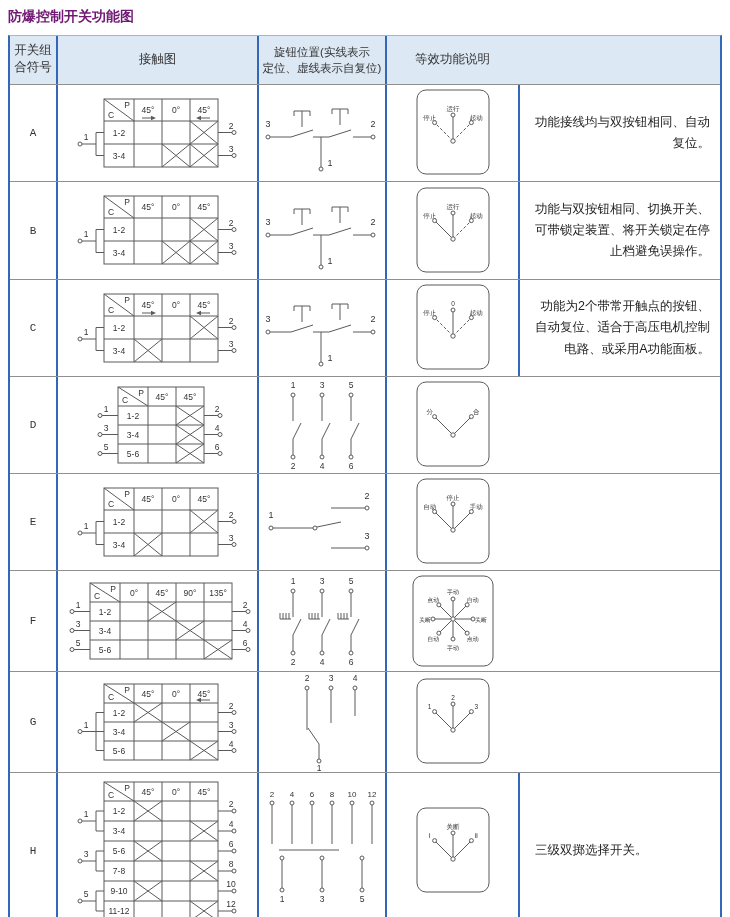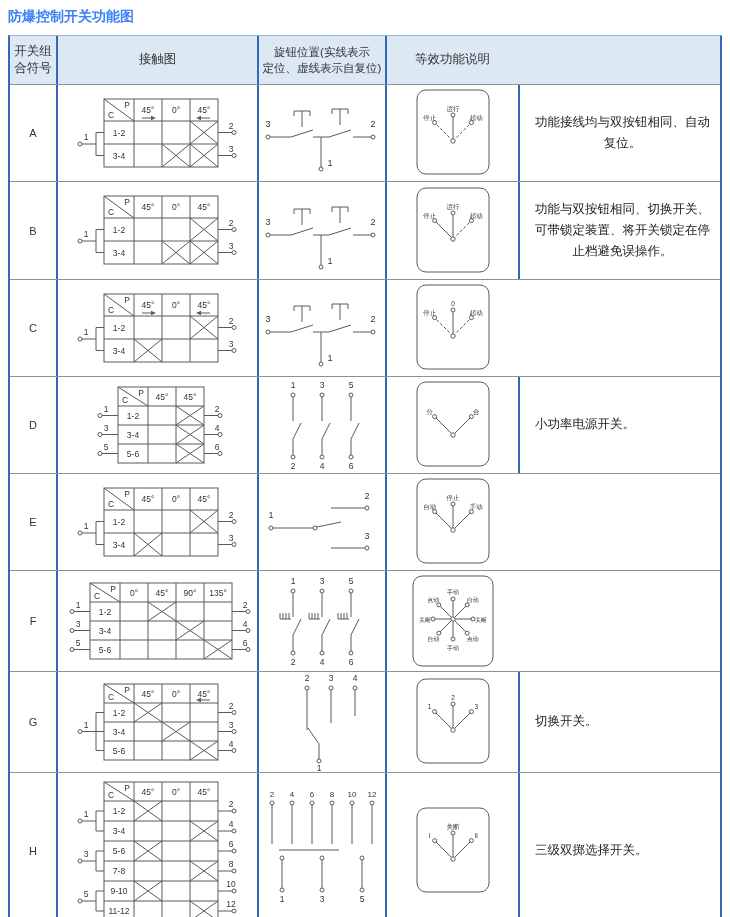--- a/index.html
+++ b/index.html
@@ -1,29 +1,29 @@
 <!DOCTYPE html>
 <html><head>
 <meta charset="utf-8">
 <style>
   html,body{margin:0;padding:0;background:#fff;}
   body{width:730px;font-family:"Liberation Sans","DejaVu Sans",sans-serif;}
-  .title{color:#3b82f6;font-weight:bold;font-size:14px;margin:8px 0 9px 8px;}
+  .title{color:#701a75;font-weight:bold;font-size:14px;margin:8px 0 9px 8px;}
   .func-table{margin:0 8px;border-left:2px solid #3368b8;border-right:2px solid #3368b8;
     border-top:1px solid #9db9d9;border-bottom:5px solid #3368b8;}
   .trow{display:grid;grid-template-columns:46px 201px 128px 133px 1fr;}
   .brow{border-top:1px solid #909090;}
   .thead{background:#dce8f4;min-height:48px;}
   .tcell{border-left:2px solid #3368b8;display:flex;align-items:center;justify-content:center;
     text-align:center;overflow:hidden;}
-  .tcell:first-child{border-left:none;}
+  .tcell:first-child{border-left:none;font-family:Liberation Mono, monospace;}
   .hcell{font-size:12.5px;color:#333;white-space:pre-line;line-height:1.4;}
   .hsmall{font-size:11.5px;}
   .col-sym{font-size:11px;color:#333;}
-  .col-desc{justify-content:flex-start;text-align:center;padding:6px 10px 6px 15px;
+  .col-desc{justify-content:flex-start;text-align:right;padding:6px 10px 6px 15px;
     font-size:12.5px;color:#222;line-height:1.7;}
   svg text{font-family:"Liberation Sans","DejaVu Sans",sans-serif;}
 </style>
 </head>
 <body>
 
 <div class="page">
   <div class="title">防爆控制开关功能图</div>
   <div class="func-table">
     <div class="trow thead">
@@ -269,20 +269,21 @@
               <text x="31.665476220843935" y="35.16547622084393" font-size="6.5" text-anchor="middle" fill="#333">停止</text>
               <line x1="55" y1="56" x2="55" y2="30" stroke="#5a5a5a" stroke-width="1"></line>
               <circle cx="55" cy="30" r="2" fill="#fff" stroke="#5a5a5a"></circle>
               <text x="55" y="25.5" font-size="6.5" text-anchor="middle" fill="#333">0</text>
               <line x1="55" y1="56" x2="73.38477631085024" y2="37.61522368914976" stroke="#5a5a5a" stroke-width="1" stroke-dasharray="3,2"></line>
               <circle cx="73.38477631085024" cy="37.61522368914976" r="2" fill="#fff" stroke="#5a5a5a"></circle>
               <text x="78.33452377915606" y="35.16547622084393" font-size="6.5" text-anchor="middle" fill="#333">起动</text>
               <circle cx="55" cy="56" r="2.2" fill="#fff" stroke="#5a5a5a"></circle>
             </svg>
           </div>
+          <div class="tcell col-desc">功能为2个带常开触点的按钮、自动复位、适合于高压电机控制电路、或采用A功能面板。</div>
         </div>
         <div class="trow brow" style="min-height: 92px;">
           <div class="tcell col-sym">D</div>
           <div class="tcell col-contact">
             <svg width="144" height="89">
               <rect x="32" y="6" width="86" height="76" fill="none" stroke="#5a5a5a"></rect>
               <line x1="62" y1="6" x2="62" y2="82" stroke="#5a5a5a" stroke-width="1"></line>
               <line x1="90" y1="6" x2="90" y2="82" stroke="#5a5a5a" stroke-width="1"></line>
               <line x1="32" y1="25" x2="118" y2="25" stroke="#5a5a5a" stroke-width="1"></line>
               <line x1="32" y1="44" x2="118" y2="44" stroke="#5a5a5a" stroke-width="1"></line>
@@ -351,21 +352,20 @@
               <rect x="19" y="5" width="72" height="84" rx="9" fill="none" stroke="#5a5a5a"></rect>
               <line x1="55" y1="58" x2="36.615223689149765" y2="39.61522368914976" stroke="#5a5a5a" stroke-width="1"></line>
               <circle cx="36.615223689149765" cy="39.61522368914976" r="2" fill="#fff" stroke="#5a5a5a"></circle>
               <text x="31.665476220843935" y="37.16547622084393" font-size="6.5" text-anchor="middle" fill="#333">分</text>
               <line x1="55" y1="58" x2="73.38477631085024" y2="39.61522368914976" stroke="#5a5a5a" stroke-width="1"></line>
               <circle cx="73.38477631085024" cy="39.61522368914976" r="2" fill="#fff" stroke="#5a5a5a"></circle>
               <text x="78.33452377915606" y="37.16547622084393" font-size="6.5" text-anchor="middle" fill="#333">合</text>
               <circle cx="55" cy="58" r="2.2" fill="#fff" stroke="#5a5a5a"></circle>
             </svg>
           </div>
-          <div class="tcell col-desc">小功率电源开关。</div>
         </div>
         <div class="trow brow" style="min-height: 92px;">
           <div class="tcell col-sym">E</div>
           <div class="tcell col-contact">
             <svg width="172" height="81">
               <rect x="32" y="6" width="114" height="68" fill="none" stroke="#5a5a5a"></rect>
               <line x1="62" y1="6" x2="62" y2="74" stroke="#5a5a5a" stroke-width="1"></line>
               <line x1="90" y1="6" x2="90" y2="74" stroke="#5a5a5a" stroke-width="1"></line>
               <line x1="118" y1="6" x2="118" y2="74" stroke="#5a5a5a" stroke-width="1"></line>
               <line x1="32" y1="28" x2="146" y2="28" stroke="#5a5a5a" stroke-width="1"></line>
@@ -617,21 +617,20 @@
               <text x="31.665476220843935" y="35.16547622084393" font-size="6.5" text-anchor="middle" fill="#333">1</text>
               <line x1="55" y1="56" x2="55" y2="30" stroke="#5a5a5a" stroke-width="1"></line>
               <circle cx="55" cy="30" r="2" fill="#fff" stroke="#5a5a5a"></circle>
               <text x="55" y="25.5" font-size="6.5" text-anchor="middle" fill="#333">2</text>
               <line x1="55" y1="56" x2="73.38477631085024" y2="37.61522368914976" stroke="#5a5a5a" stroke-width="1"></line>
               <circle cx="73.38477631085024" cy="37.61522368914976" r="2" fill="#fff" stroke="#5a5a5a"></circle>
               <text x="78.33452377915606" y="35.16547622084393" font-size="6.5" text-anchor="middle" fill="#333">3</text>
               <circle cx="55" cy="56" r="2.2" fill="#fff" stroke="#5a5a5a"></circle>
             </svg>
           </div>
-          <div class="tcell col-desc">切换开关。</div>
         </div>
         <div class="trow brow" style="min-height: 156px;">
           <div class="tcell col-sym">H</div>
           <div class="tcell col-contact">
             <svg width="172" height="149">
               <rect x="32" y="5" width="114" height="139" fill="none" stroke="#5a5a5a"></rect>
               <line x1="62" y1="5" x2="62" y2="144" stroke="#5a5a5a" stroke-width="1"></line>
               <line x1="90" y1="5" x2="90" y2="144" stroke="#5a5a5a" stroke-width="1"></line>
               <line x1="118" y1="5" x2="118" y2="144" stroke="#5a5a5a" stroke-width="1"></line>
               <line x1="32" y1="24" x2="146" y2="24" stroke="#5a5a5a" stroke-width="1"></line>

